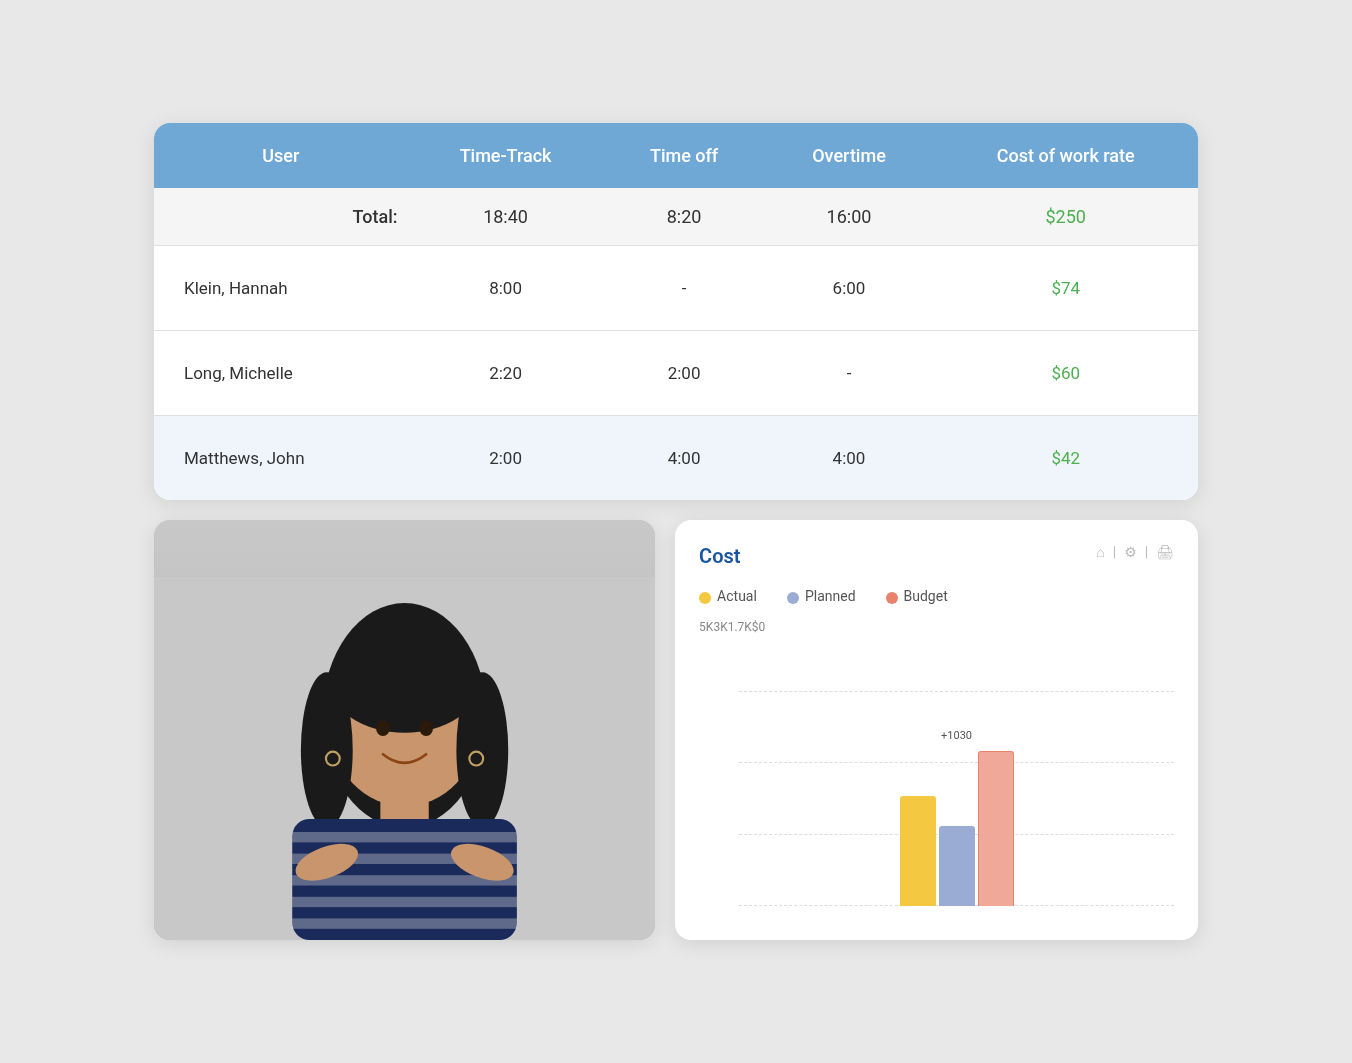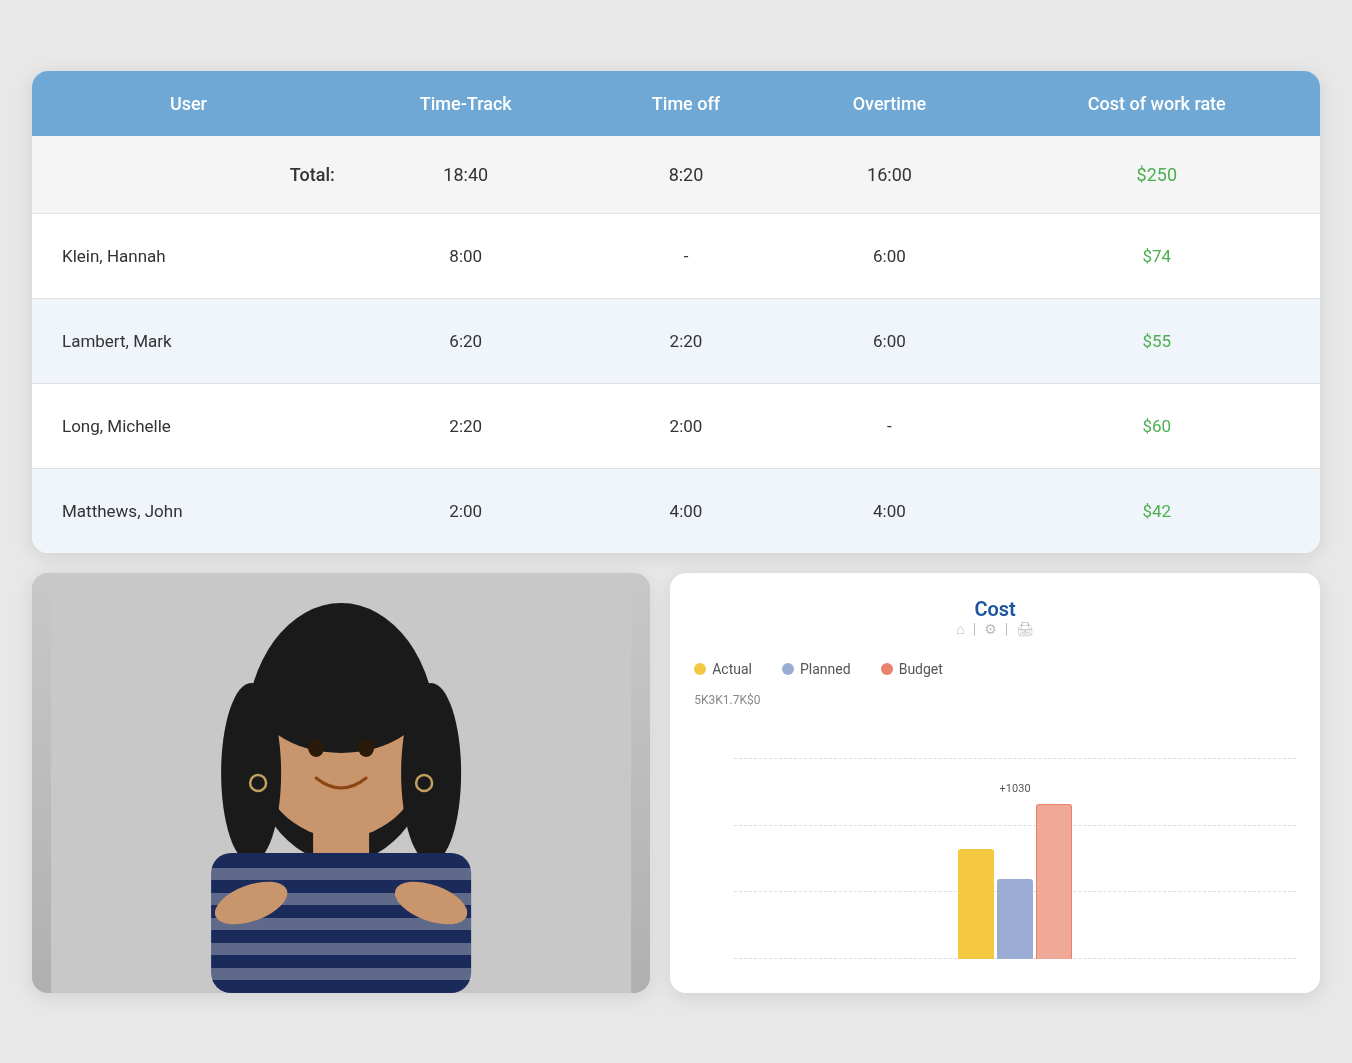--- a/index.html
+++ b/index.html
@@ -8,21 +8,21 @@
       font-family: -apple-system, BlinkMacSystemFont, 'Segoe UI', Roboto, sans-serif;
       display: flex;
       flex-direction: column;
       align-items: center;
       justify-content: center;
       min-height: 100vh;
       padding: 20px;
     }
 
     .main-container {
-      width: 1288px;
+      width: 1044px;
       display: flex;
       flex-direction: column;
       gap: 20px;
     }
 
     
     .table-card {
       background: #fff;
       border-radius: 16px;
       overflow: hidden;
@@ -57,21 +57,21 @@
     tbody tr:last-child {
       border-bottom: none;
     }
 
     tbody tr.total-row {
       background: #f5f5f5;
     }
 
     tbody tr.total-row td {
       font-size: 18px;
-      padding: 28px 20px;
+      padding: 18px 20px;
     }
 
     tbody tr.total-row td:first-child {
       text-align: right;
       font-weight: 500;
       color: #333;
     }
 
     tbody td {
       padding: 32px 20px;
@@ -135,23 +135,22 @@
       border-radius: 16px;
       box-shadow: 0 4px 20px rgba(0,0,0,0.1);
       padding: 24px;
       display: flex;
       flex-direction: column;
     }
 
     .chart-header {
       display: flex;
       justify-content: space-between;
-      align-items: center;
-      margin-bottom: 24px;
-      flex-direction: column;
+      align-items: flex-start;
+      margin-bottom: 8px;
     }
 
     .chart-title {
       font-size: 20px;
       font-weight: 600;
       color: #1a56a0;
     }
 
     .chart-icons {
       display: flex;
@@ -168,22 +167,23 @@
     .chart-legend {
       display: flex;
       gap: 30px;
       margin-bottom: 16px;
       font-size: 14px;
       color: #555;
     }
 
     .legend-item {
       display: flex;
-      align-items: center;
+      align-items: flex-end;
       gap: 6px;
+      margin-top: 12px;
     }
 
     .legend-dot {
       width: 12px;
       height: 12px;
       border-radius: 50%;
     }
 
     .dot-actual { background: #f5c842; }
     .dot-planned { background: #9bacd4; }
@@ -295,27 +295,20 @@
           <td>16:00</td>
           <td class="cost-value">$250</td>
         </tr>
         <tr>
           <td>Klein, Hannah</td>
           <td>8:00</td>
           <td>-</td>
           <td>6:00</td>
           <td class="cost-value">$74</td>
         </tr>
-        <tr class="alt-row">
-          <td>Lambert, Mark</td>
-          <td>6:20</td>
-          <td>2:20</td>
-          <td>6:00</td>
-          <td class="cost-value">$55</td>
-        </tr>
         <tr>
           <td>Long, Michelle</td>
           <td>2:20</td>
           <td>2:00</td>
           <td>-</td>
           <td class="cost-value">$60</td>
         </tr>
         <tr class="alt-row">
           <td>Matthews, John</td>
           <td>2:00</td>

